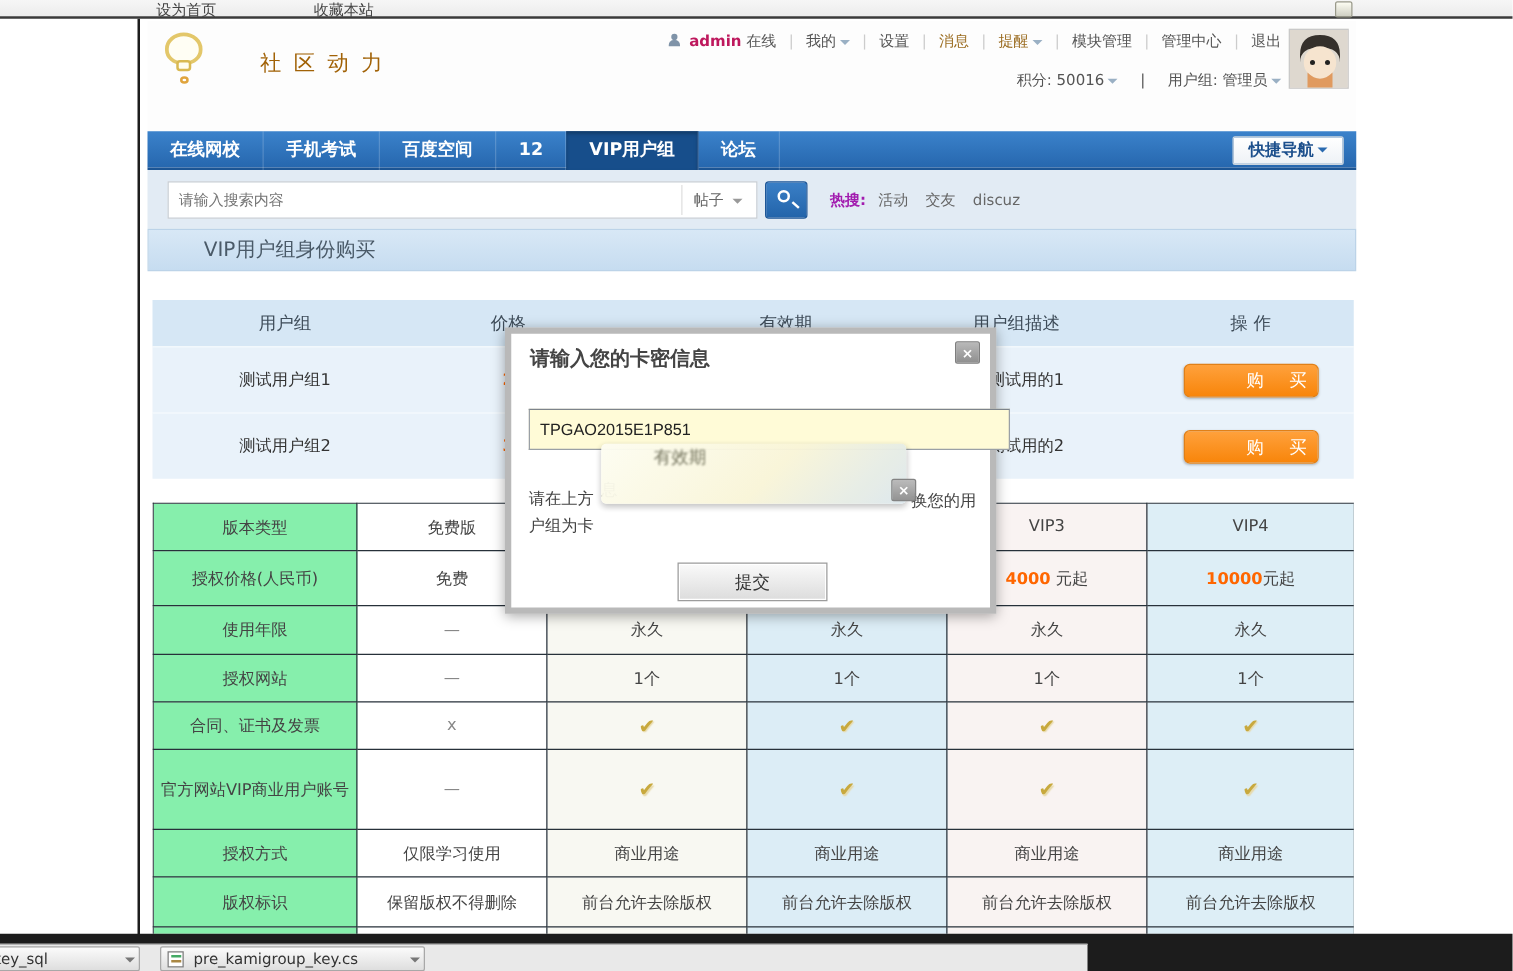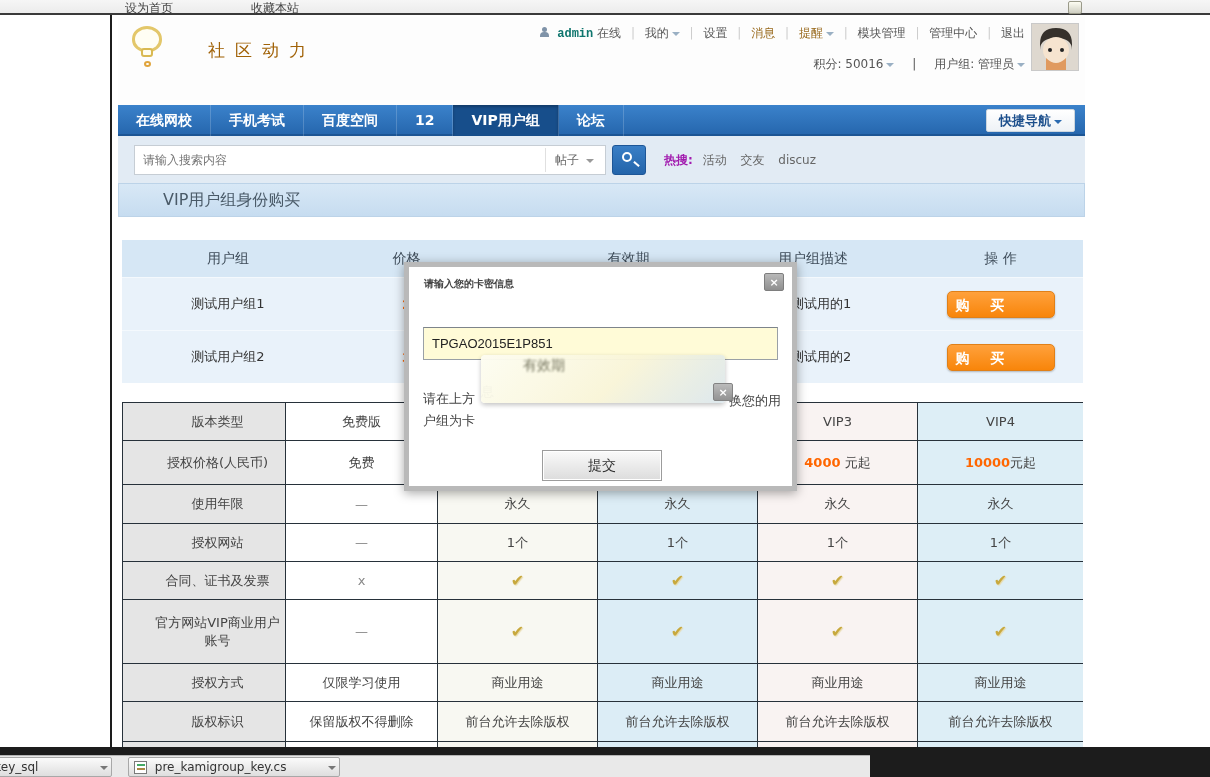--- a/index.html
+++ b/index.html
@@ -20,21 +20,21 @@
   #header { position:absolute; left:118px; top:17px; width:967px; height:88px; background:#fdfdfd; }
   #logo-bulb { position:absolute; left:10px; top:7px; width:44px; height:44px; }
   #logo-bulb .b1 { position:absolute; left:4px; top:2px; width:30px; height:26px; border:3px solid #e3c76a; border-radius:50% 50% 46% 46%; background:#fffef4; }
   #logo-bulb .b2 { position:absolute; left:13px; top:24px; width:12px; height:9px; border:2px solid #d9b952; border-radius:3px; background:#fffdf0; }
   #logo-bulb .b3 { position:absolute; left:16px; top:37px; width:7px; height:6px; border:2px solid #e0a43c; border-radius:50%; background:#fff; }
   #logo-sub  { position:absolute; left:90px; top:22px; font-size:17px; letter-spacing:10px; color:#a16207; }
   #logo-main { position:absolute; left:6px; top:40px; font-size:31px; font-weight:bold; font-style:italic;
                color:#1e66ad; letter-spacing:1px; text-shadow:1px 1px 0 #cfe0ef; }
   #userbar { position:absolute; right:60px; top:8px; width:620px; text-align:right; font-size:12px; color:#555; }
   #userbar .row1 span.sep { color:#ccc; margin:0 6px; }
-  #userbar .uname { font-weight:bold; color:#0f766e;font-family:Liberation Mono, monospace; }
+  #userbar .uname { font-weight:bold; color:#be185d; }
   #userbar .mi { cursor:pointer; }
   #userbar .warm { color:#9a6b1f; }
   .caret { display:inline-block; width:0; height:0; border-left:4px solid transparent; border-right:4px solid transparent;
            border-top:4px solid #9ab0c4; vertical-align:middle; margin-left:3px; }
   #userbar .row2 { margin-top:14px; color:#555; }
   #avatar { position:absolute; right:6px; top:6px; width:48px; height:48px; border:1px solid #c9c9c9; background:#efe9e2; overflow:hidden; }
   .person-ic { display:inline-block; width:11px; height:11px; position:relative; vertical-align:-1px; margin-right:3px; }
   .person-ic i { position:absolute; left:3px; top:0; width:5px; height:5px; border-radius:50%; background:#7f93a8; }
   .person-ic b { position:absolute; left:1px; top:5px; width:9px; height:5px; border-radius:4px 4px 0 0; background:#7f93a8; }
 
@@ -69,50 +69,50 @@
   #banner h1 { font-size:16px; font-weight:normal; color:#4a5a68; line-height:32px; padding-left:12px; }
 
   
   #gtable { position:absolute; left:122px; top:240px; width:961px; }
   #gtable .hrow { display:flex; height:37px; background:#d6e7f5; align-items:center; font-size:14px; color:#3e4c59; }
   #gtable .drow { display:flex; height:53px; background:#e9f2fa; align-items:center; border-top:1px solid #f4f9fd; }
   .gc1{width:212px;text-align:center;} .gc2{width:145px;text-align:center;}
   .gc3{width:299px;text-align:center;} .gc4{width:140px;text-align:left;}
   .gc5{width:165px;text-align:center;}
   #gtable .price { color:#f60; font-weight:bold; }
-  .buybtn { display:inline-block; width:108px; height:27px; line-height:27px; text-align:left;
+  .buybtn { display:inline-block; width:108px; height:27px; line-height:27px; text-align:right;
             background:linear-gradient(#ffa13c,#f8850a); border:1px solid #e08018; border-radius:5px;
-            color:#fff; font-weight:bold; letter-spacing:8px; padding-left:8px; cursor:pointer;
+            color:#fff; font-weight:normal; letter-spacing:8px; padding-left:8px; cursor:pointer;
             box-shadow:0 1px 2px rgba(0,0,0,.25); font-size:14px; }
 
   
   #vwrap { position:absolute; left:122px; top:402px; width:961px; height:345px; overflow:hidden; }
   #vtable { border-collapse:collapse; width:961px; table-layout:fixed; }
   #vtable td { border:1px solid #27313a; text-align:center; font-size:13px; color:#444; }
   #vtable col.c1{width:163px;} #vtable col.c2{width:152px;} #vtable col.c3{width:160px;}
   #vtable col.c4{width:160px;} #vtable col.c5{width:160px;} #vtable col.c6{width:166px;}
-  #vtable .lab { background:#e5e5e5;padding-left:27px; }
+  #vtable .lab { background:#86efac; }
   #vtable .colA { background:#ffffff; }
   #vtable .colB { background:#f8f8f2; }
   #vtable .colC { background:#dcedf6; }
   #vtable .colD { background:#f9f3f2; }
   #vtable .colE { background:#ddeef6; }
   #vtable .check { color:#c8a93e; font-size:16px; text-shadow:1px 1px 1px #e7d9a8; }
   #vtable .dim { color:#888; }
   #vtable .money b { color:#f60; font-weight:bold; }
 
   
   #dialog { position:absolute; left:404px; top:262px; width:393px; height:229px;
             background:#fff; border:5px solid rgba(128,128,128,.55); box-shadow:0 2px 10px rgba(0,0,0,.35); }
-  #dialog .ttl { position:absolute; left:15px; top:10px; font-size:10px; font-weight:bold; color:#444; }
+  #dialog .ttl { position:absolute; left:15px; top:10px; font-size:16px; font-weight:bold; color:#444; }
   .xbtn { position:absolute; width:20px; height:18px; background:linear-gradient(#b9b9b9,#8f8f8f);
           border:1px solid #7e7e7e; border-radius:2px; color:#fff; font-size:11px; font-weight:bold;
           text-align:center; line-height:17px; cursor:pointer; }
   #dlg-close { right:8px; top:6px; }
-  #dlg-input { position:absolute; left:14px; top:60px; width:355px; height:33px; background:#fffbd7;
+  #dlg-input { position:absolute; left:14px; top:60px; width:385px; height:33px; background:#fffbd7;
                border:1px solid #9aa0a6; border-top-color:#7d848b; padding:0 8px; font-size:13px; color:#222; outline:none; }
   #ghost { position:absolute; left:72px; top:88px; width:244px; height:48px;
            background:linear-gradient(135deg, #fdfdf2 0%, #f9f5d8 55%, #dce8ee 100%);
            border-radius:4px; box-shadow:0 2px 5px rgba(0,0,0,.25); opacity:.96; }
   #ghost .gtxt { position:absolute; left:42px; top:2px; color:#6e6e57; font-size:14px; filter:blur(1px); }
   #ghost-close { right:-8px; bottom:2px; }
   #dialog .frag { position:absolute; font-size:13px; color:#444; }
   #dlg-submit { position:absolute; left:133px; top:183px; width:120px; height:31px;
                 background:linear-gradient(#fafafa,#dcdcdc); border:1px solid #9c9c9c;
                 box-shadow:inset 0 0 0 1px #fff; font-size:14px; color:#333; cursor:pointer;

